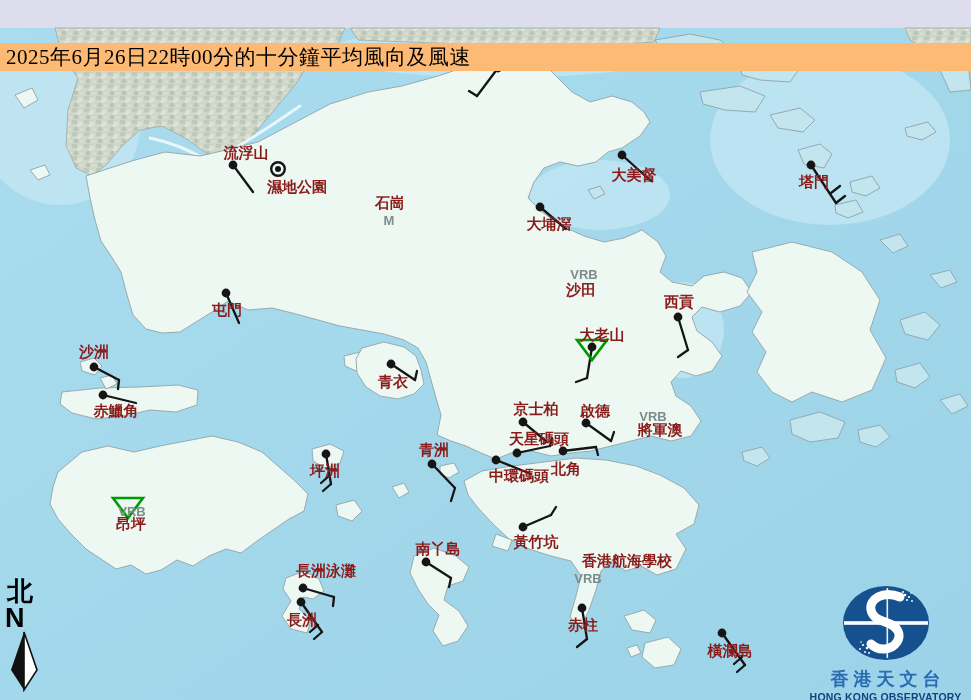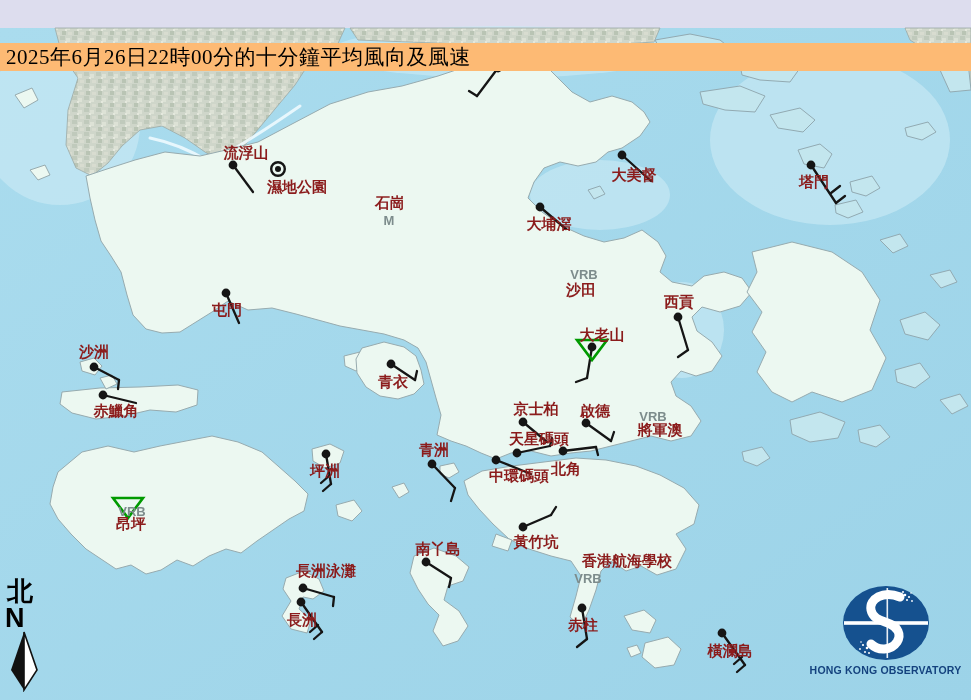--- a/index.html
+++ b/index.html
@@ -353,16 +353,17 @@
         <circle cx="63" cy="8" r="1.0"></circle>
           <circle cx="71" cy="9" r="0.8"></circle>
         <circle cx="27" cy="64" r="1.3"></circle>
           <circle cx="23" cy="61" r="1.1"></circle>
         <circle cx="25" cy="68" r="1.0"></circle>
           <circle cx="20" cy="65" r="0.9"></circle>
         <circle cx="29" cy="69" r="1.0"></circle>
           <circle cx="21" cy="58" r="0.8"></circle>
       </g>
     </svg>
+    <div class="zh">香港天文台</div>
     <div class="en">HONG KONG OBSERVATORY</div>
   </div>
 
 </div>
 
 </body></html>

